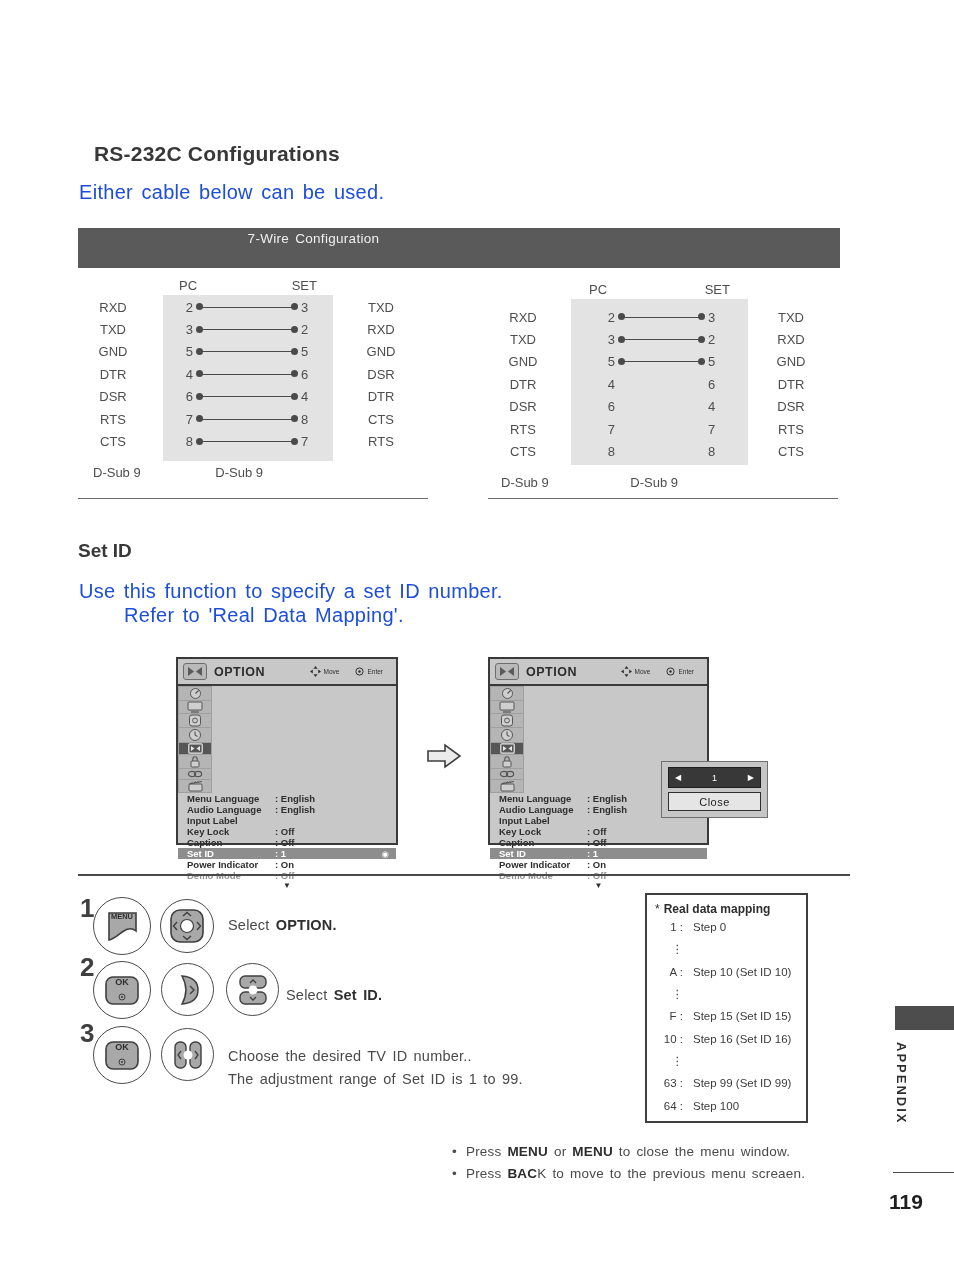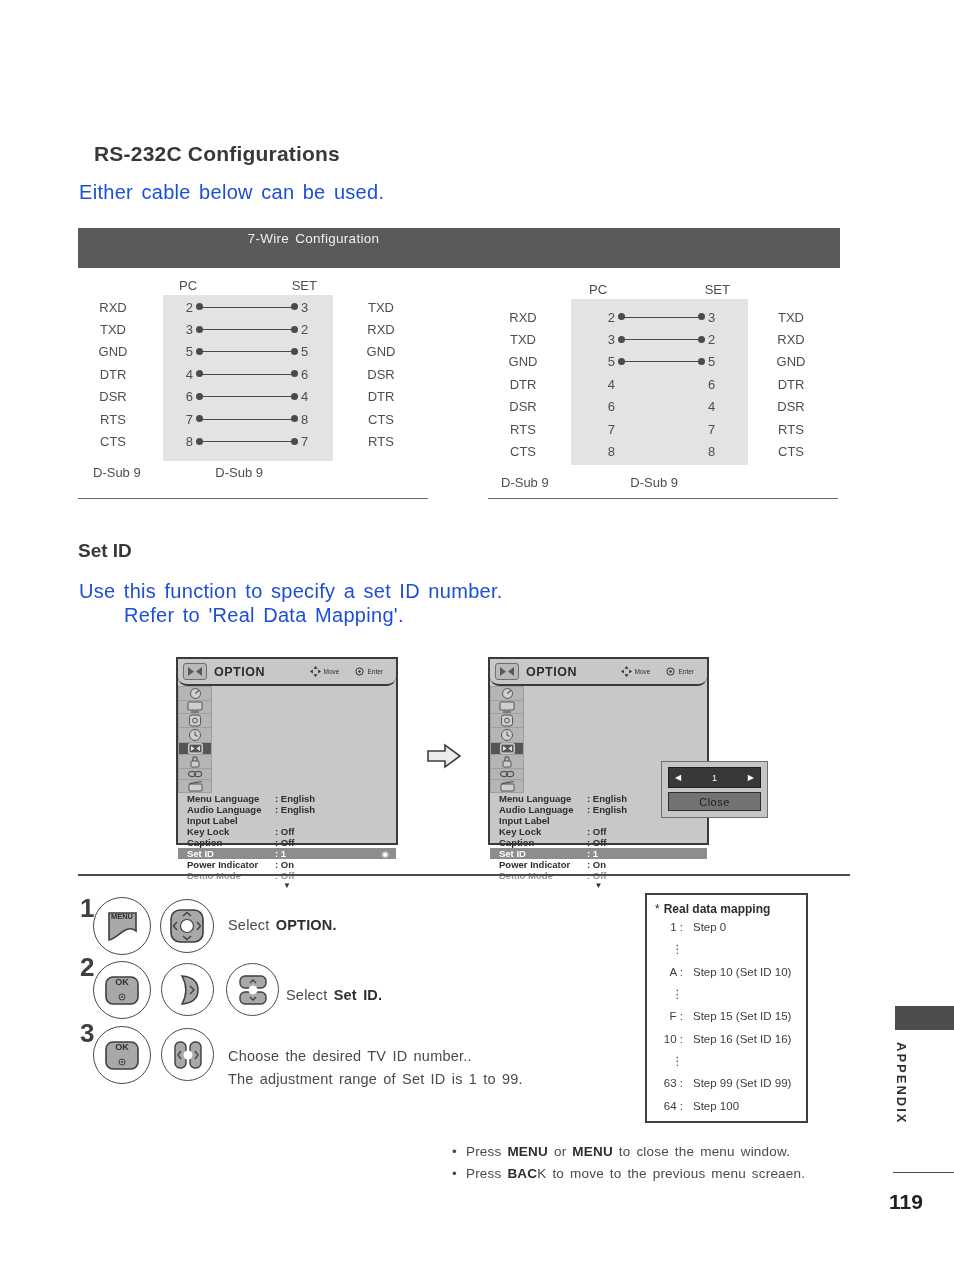--- a/index.html
+++ b/index.html
@@ -35,21 +35,21 @@
   .conn::before,.conn::after { content:""; position:absolute; top:-4.4px; width:7px; height:7px; border-radius:50%; background:#4a4a4a; }
   .conn::before { left:-2px; } .conn::after { right:-2px; }
   .conn.off { border-top:none; }
   .conn.off::before,.conn.off::after { display:none; }
   .dsub { display:flex; justify-content:space-between; margin-left:15px; width:170px; margin-top:12px; }
   .wtable.right .dsub { margin-left:13px; width:177px; }
   .rule { position:absolute; height:1.2px; background:#6a6a6a; }
 
   
   .menu { position:absolute; width:222px; height:188px; border:2px solid #3a3a3a; background:#c8c8c8; }
-  .mhead { height:27px; display:flex; align-items:center; border-bottom:2px solid #3a3a3a; padding:0 5px;border-radius:9px; }
+  .mhead { height:27px; display:flex; align-items:center; border-bottom:2px solid #3a3a3a; padding:0 5px; }
   .mtitle { font-weight:bold; font-size:12.5px; color:#2c2c2c; letter-spacing:.5px; margin-left:7px; }
   .hgrp { display:flex; align-items:center; gap:3px; font-size:6.5px; color:#2f2f2f; }
   .hgrp.move { margin-left:auto; }
   .hgrp.enter { margin-left:16px; margin-right:8px; }
   .opticon { width:24px; height:17px; background:#b9b9b9; border:1px solid #6d6d6d; border-radius:3px;
              display:flex; align-items:center; justify-content:center; }
   .mbody { display:flex; height:155px;flex-direction:column; }
   .mside { width:34px; background:#9f9f9f; display:flex; flex-direction:column; gap:1px; padding:1px; }
   .tile { flex:1; background:#b5b5b5; display:flex; align-items:center; justify-content:center; }
   .tile.active { background:#565656; }
@@ -61,21 +61,21 @@
   .mrow.dim { color:#919191; }
   .mrow .radio { margin-left:auto; margin-right:7px; font-size:8.5px; }
   .mdown { height:16px; text-align:center; font-size:8px; color:#2e2e2e; }
 
   
   .popup { position:absolute; left:661px; top:761px; width:107px; height:57px;
            background:#c6c6c6; border:1px solid #6f6f6f; padding:5px 6px; }
   .pbar { height:21px; background:#383838; border:1px solid #1f1f1f; color:#fff;
           display:flex; align-items:center; justify-content:space-between; padding:0 6px; font-size:8px; }
   .pval { font-size:9px; }
-  .pclose { height:19px; margin-top:4px; background:#737373; border:1.6px solid #2f2f2f;
+  .pclose { height:19px; margin-top:4px; background:#e5e5e5; border:1.6px solid #2f2f2f;
             display:flex; align-items:center; justify-content:center; font-size:11px; color:#1d1d1d; letter-spacing:.5px; }
 
   
   .stepnum { position:absolute; font-size:26px; font-weight:bold; color:#3f3f3f; }
   .circ { position:absolute; border:1.8px solid #4a4a4a; border-radius:50%; background:#fff;
           display:flex; align-items:center; justify-content:center; }
   .btn-label { position:absolute; left:50%; transform:translateX(-50%); font-weight:bold; color:#2e2e2e; }
   .steptext { position:absolute; font-size:14.5px; color:#4a4a4a; letter-spacing:.2px; word-spacing:2px; }
   .steptext b { color:#2f2f2f; }
 

